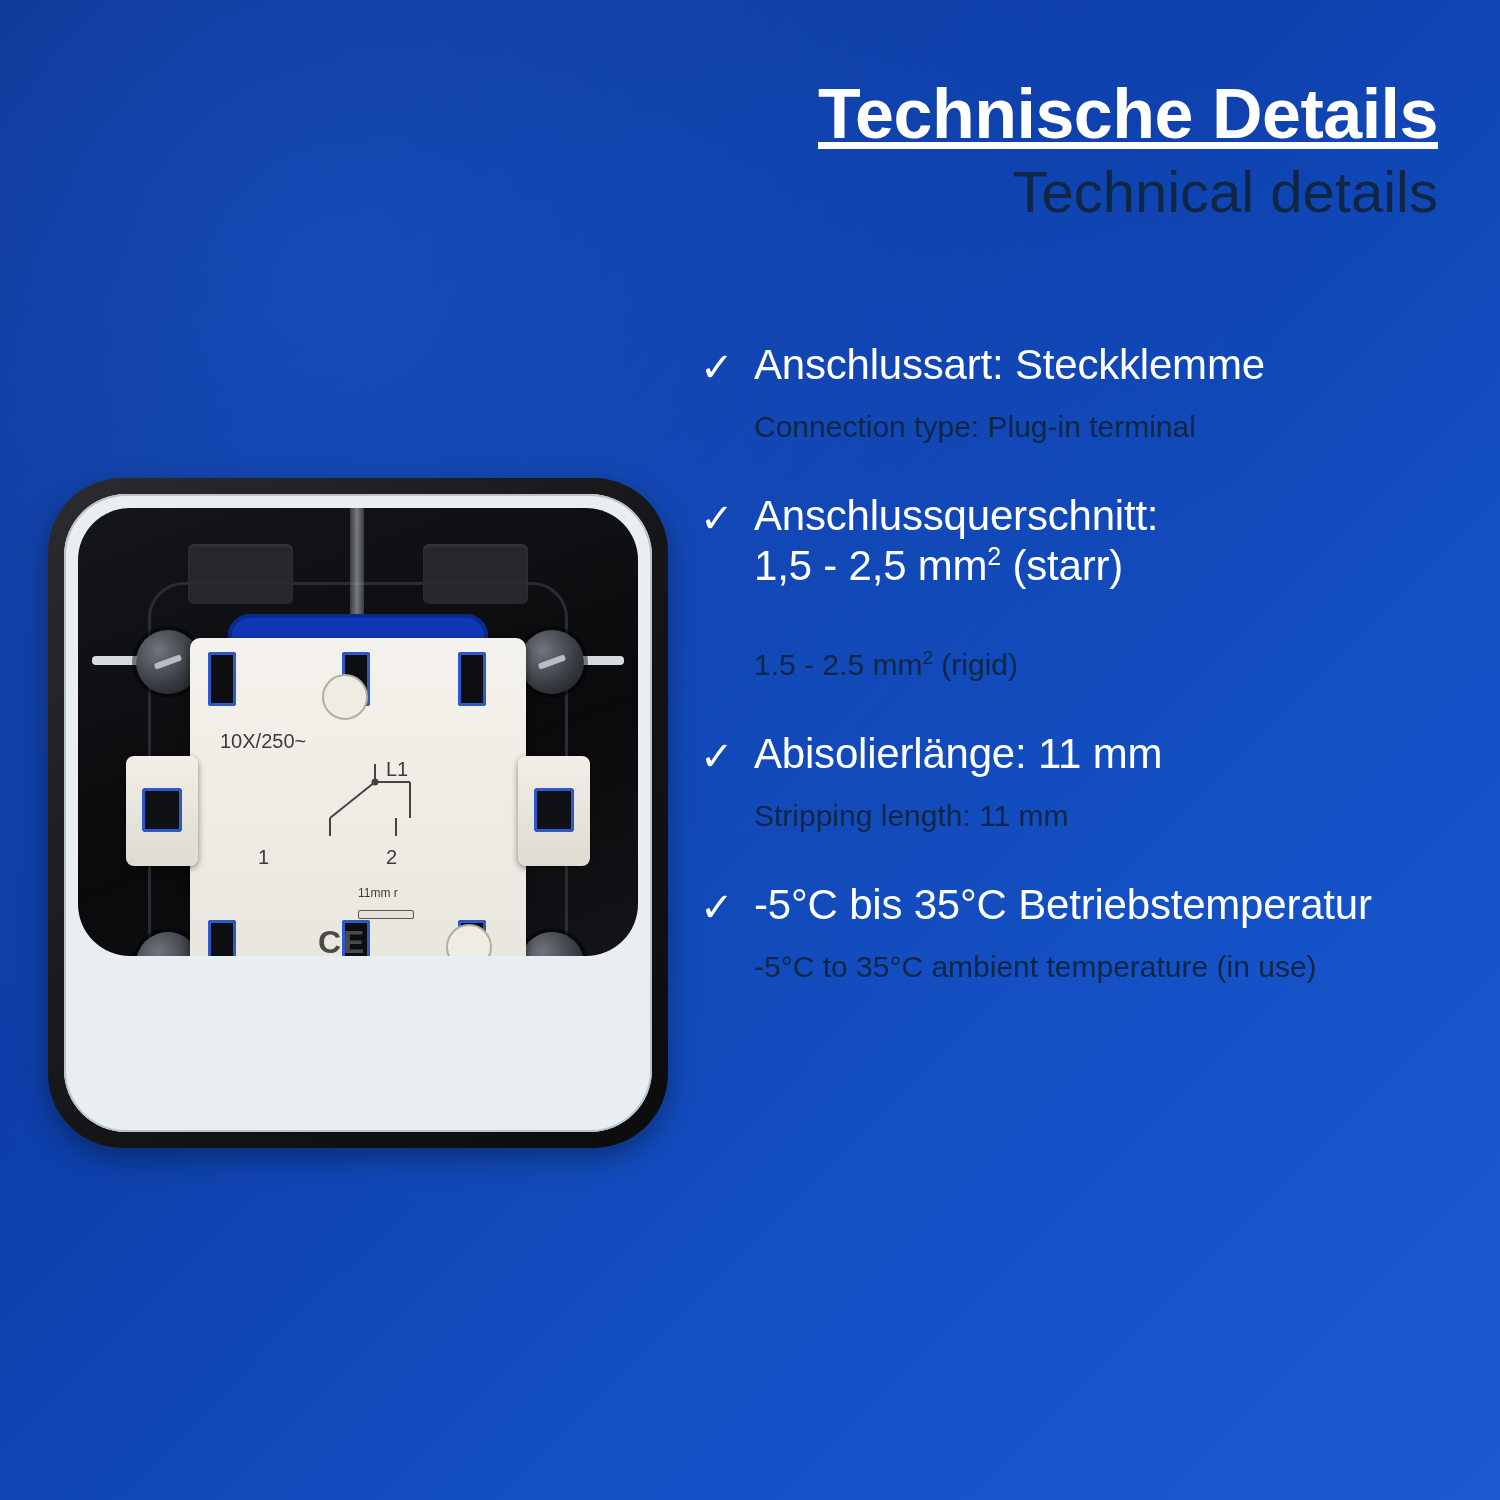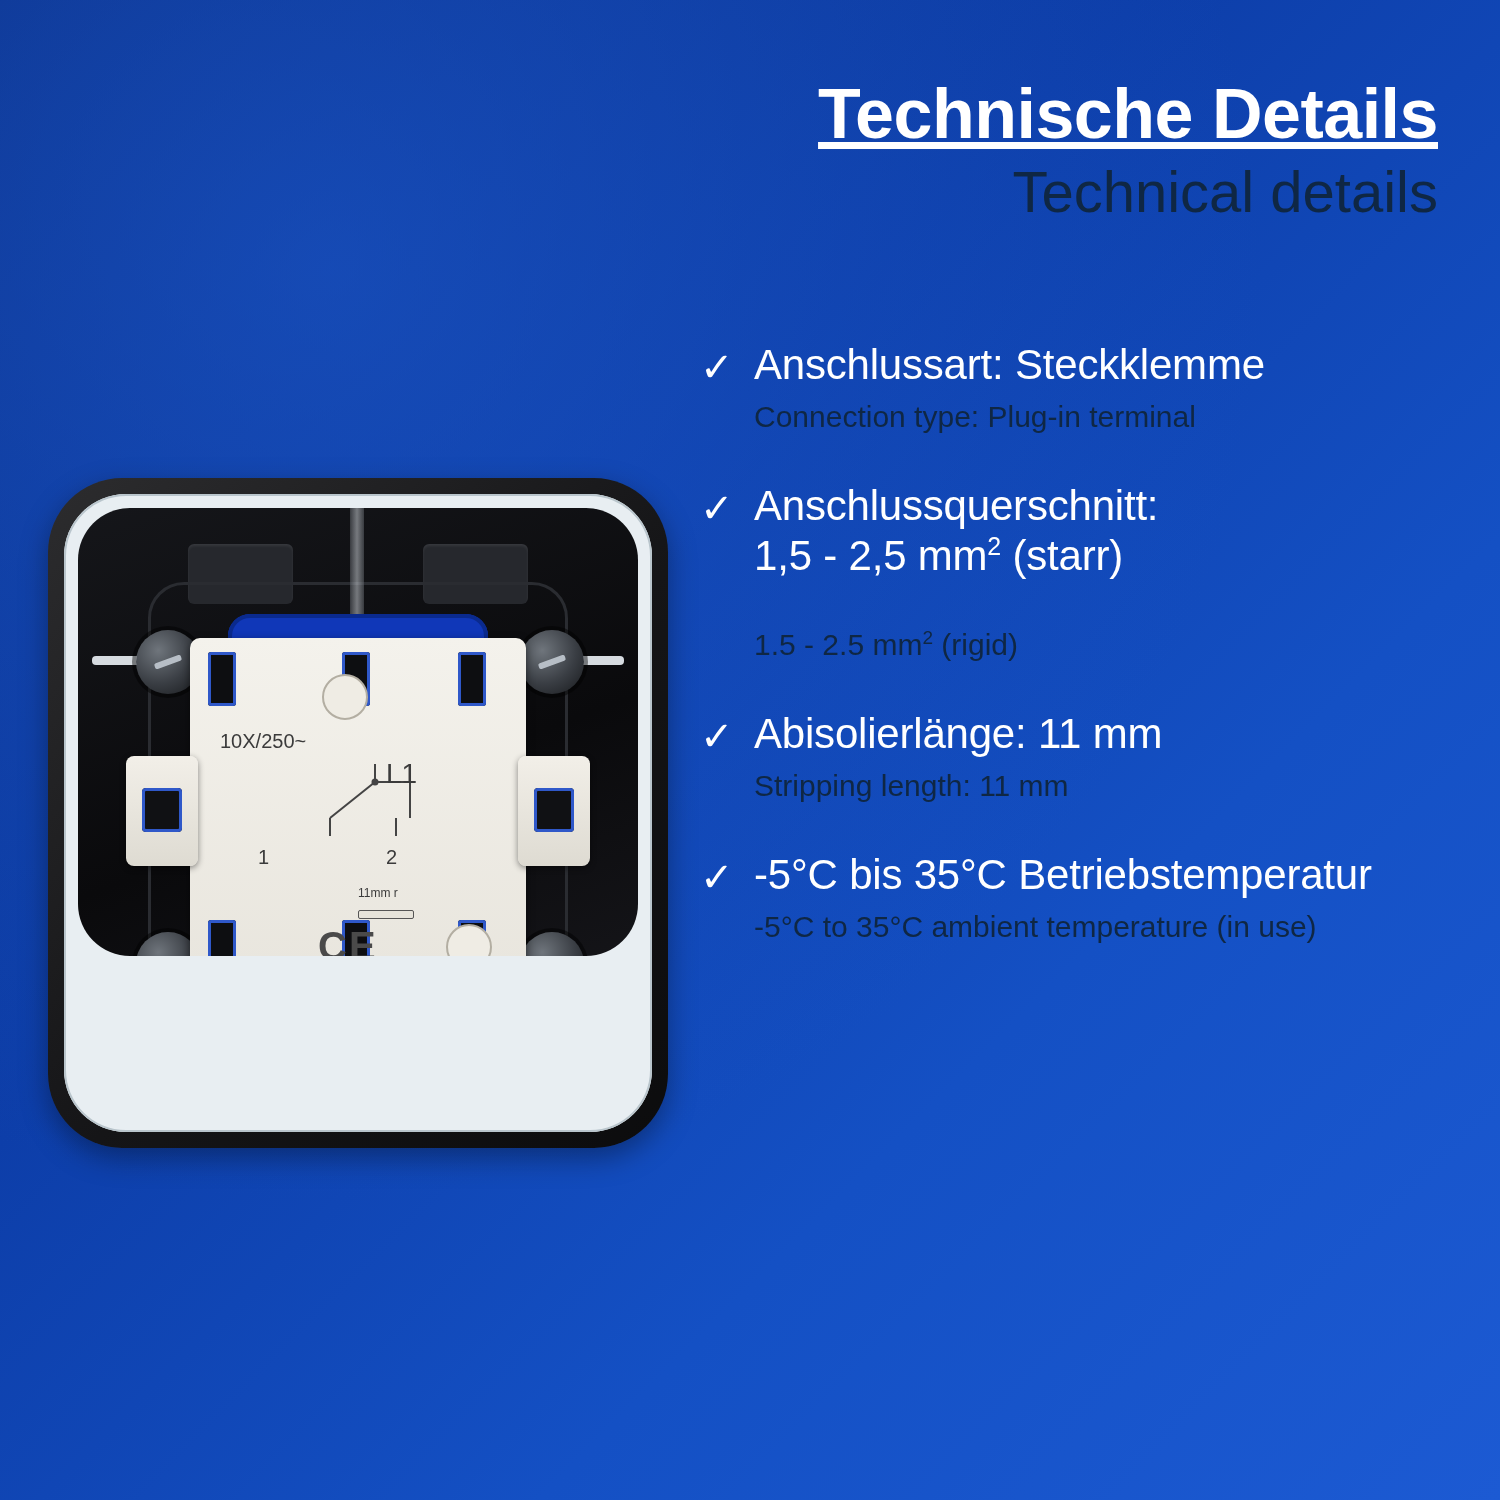--- a/index.html
+++ b/index.html
@@ -67,21 +67,21 @@
   }
   .feature-body { flex: 1 1 auto; }
   .f-de {
     font-size: 42px;
     color: #ffffff;
     line-height: 1.18;
     letter-spacing: -0.2px;
   }
   .f-de sup { font-size: 25px; vertical-align: super; line-height: 0; }
   .f-en {
-    margin-top: 8px;
+    margin-top: 18px;
     font-size: 30px;
     color: #0f2744;
     line-height: 1.25;
   }
   .f-en sup { font-size: 19px; vertical-align: super; line-height: 0; }
 
   
   .product {
     position: absolute;
     left: 48px;
@@ -219,21 +219,21 @@
   .label-rating {
     position: absolute;
     left: 30px; top: 92px;
     font-size: 20px;
     color: #3b3b3b;
     font-family: "Liberation Sans", sans-serif;
   }
   .label-l1 {
     position: absolute;
     left: 196px; top: 120px;
-    font-size: 28px; color: #3b3b3b;
+    font-size: 20px; color: #3b3b3b;
   }
   .label-1 {
     position: absolute;
     left: 68px; top: 208px;
     font-size: 20px; color: #3b3b3b;
   }
   .label-2 {
     position: absolute;
     left: 196px; top: 208px;
     font-size: 20px; color: #3b3b3b;
@@ -247,21 +247,21 @@
     position: absolute;
     left: 168px; top: 272px;
     width: 56px; height: 9px;
     background: #e6e3da;
     border: 1.5px solid #555;
     border-radius: 2px;
   }
   .ce {
     position: absolute;
     left: 128px; top: 286px;
-    font-size: 40px; font-weight: bold;
+    font-size: 32px; font-weight: bold;
     color: #4a4a4a; letter-spacing: 2px;
   }
   .stamp {
     position: absolute;
     width: 46px; height: 46px;
     border-radius: 50%;
     border: 2px solid #b3aea2;
     background: #efece4;
   }
   .stamp-1 { left: 132px; top: 36px; }

